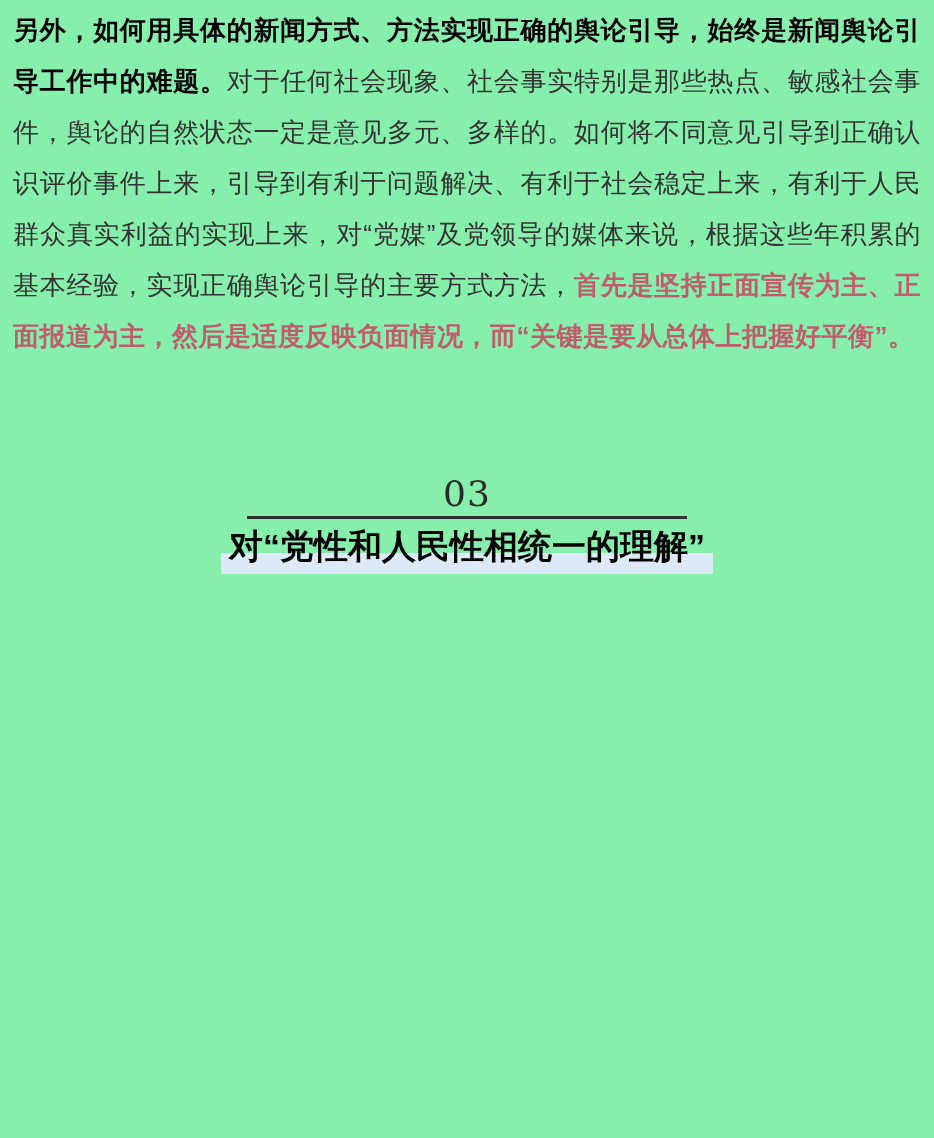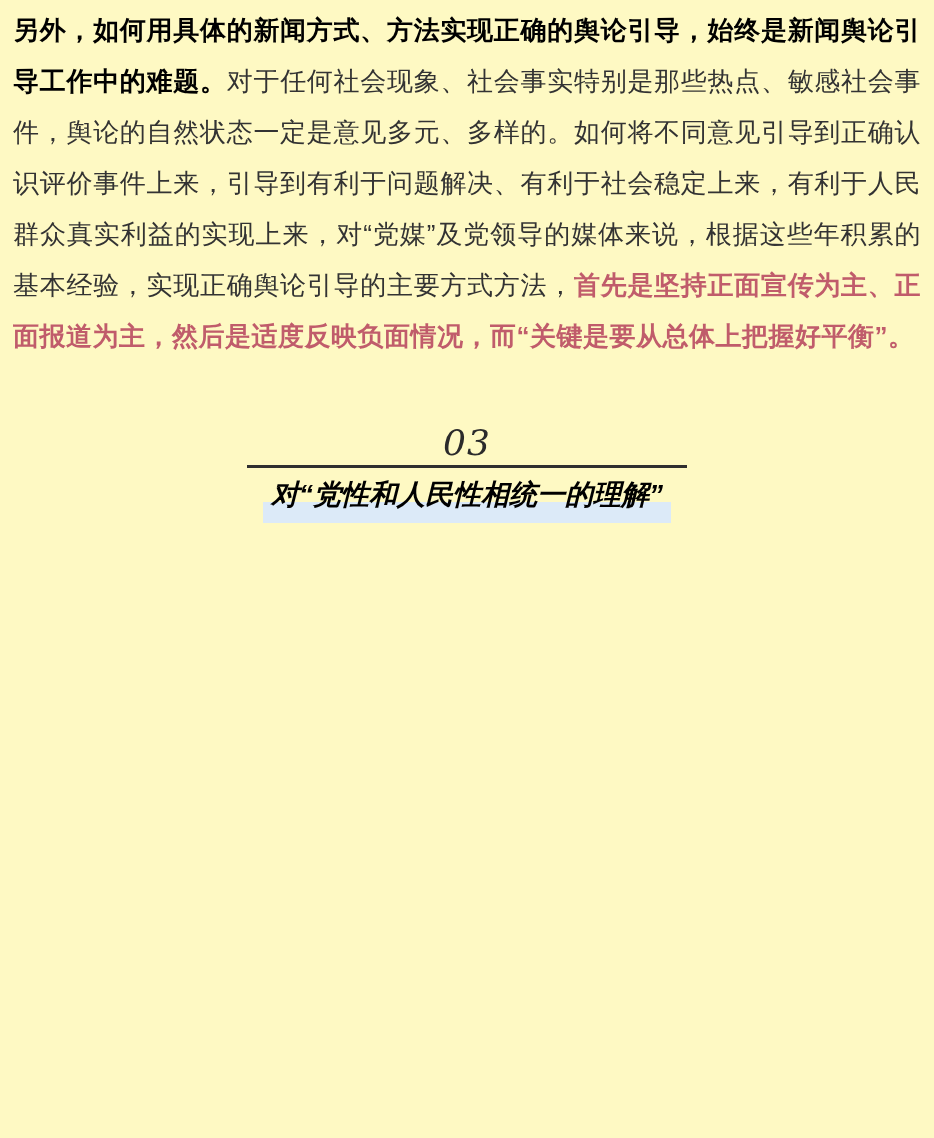--- a/index.html
+++ b/index.html
@@ -1,56 +1,56 @@
 <!DOCTYPE html>
 <html><head>
 <meta charset="utf-8">
 <style>
   html, body { margin: 0; padding: 0; background: #ffffff; }
   .page {
     position: relative;
     width: 934px;
     height: 1138px;
     margin: 0 auto;
-    background: #fef9c3;
+    background: #86efac;
     box-sizing: border-box;
     padding: 5px 13px 0 13px;
     overflow: hidden;
     font-family: "Liberation Sans", "DejaVu Sans", sans-serif;
   }
   p.para {
     margin: 0;
     font-size: 26px;
     line-height: 51px;
     color: #333333;
     text-align: justify;
     letter-spacing: 0.5px;
   }
   .seg-bold-black { font-weight: 700; color: #000000; }
   .seg-regular { font-weight: 400; color: #333333; }
   .seg-bold-pink { font-weight: 700; color: #C05C6B; }
 
-  .section-head { margin-top: 59px; text-align: center; font-style: italic; }
+  .section-head { margin-top: 110px; text-align: center; }
   .sec-num {
     font-family: "DejaVu Serif", "Liberation Serif", serif;
     font-size: 36px;
     line-height: 44px;
     color: #2b2b2b;
     letter-spacing: 1px;
   }
   .sec-line {
     width: 440px;
     height: 3px;
     background: #2f2f2f;
     margin: 0 auto;
     border: none;
   }
   .sec-title {
     margin: 4px 0 0 0;
-    font-size: 28px;
+    font-size: 34px;
     line-height: 46px;
     font-weight: 700;
     color: #000000;
     text-align: center;
     position: relative;
     z-index: 0;
   }
   .sec-title .hl {
     position: relative;
     display: inline-block;

